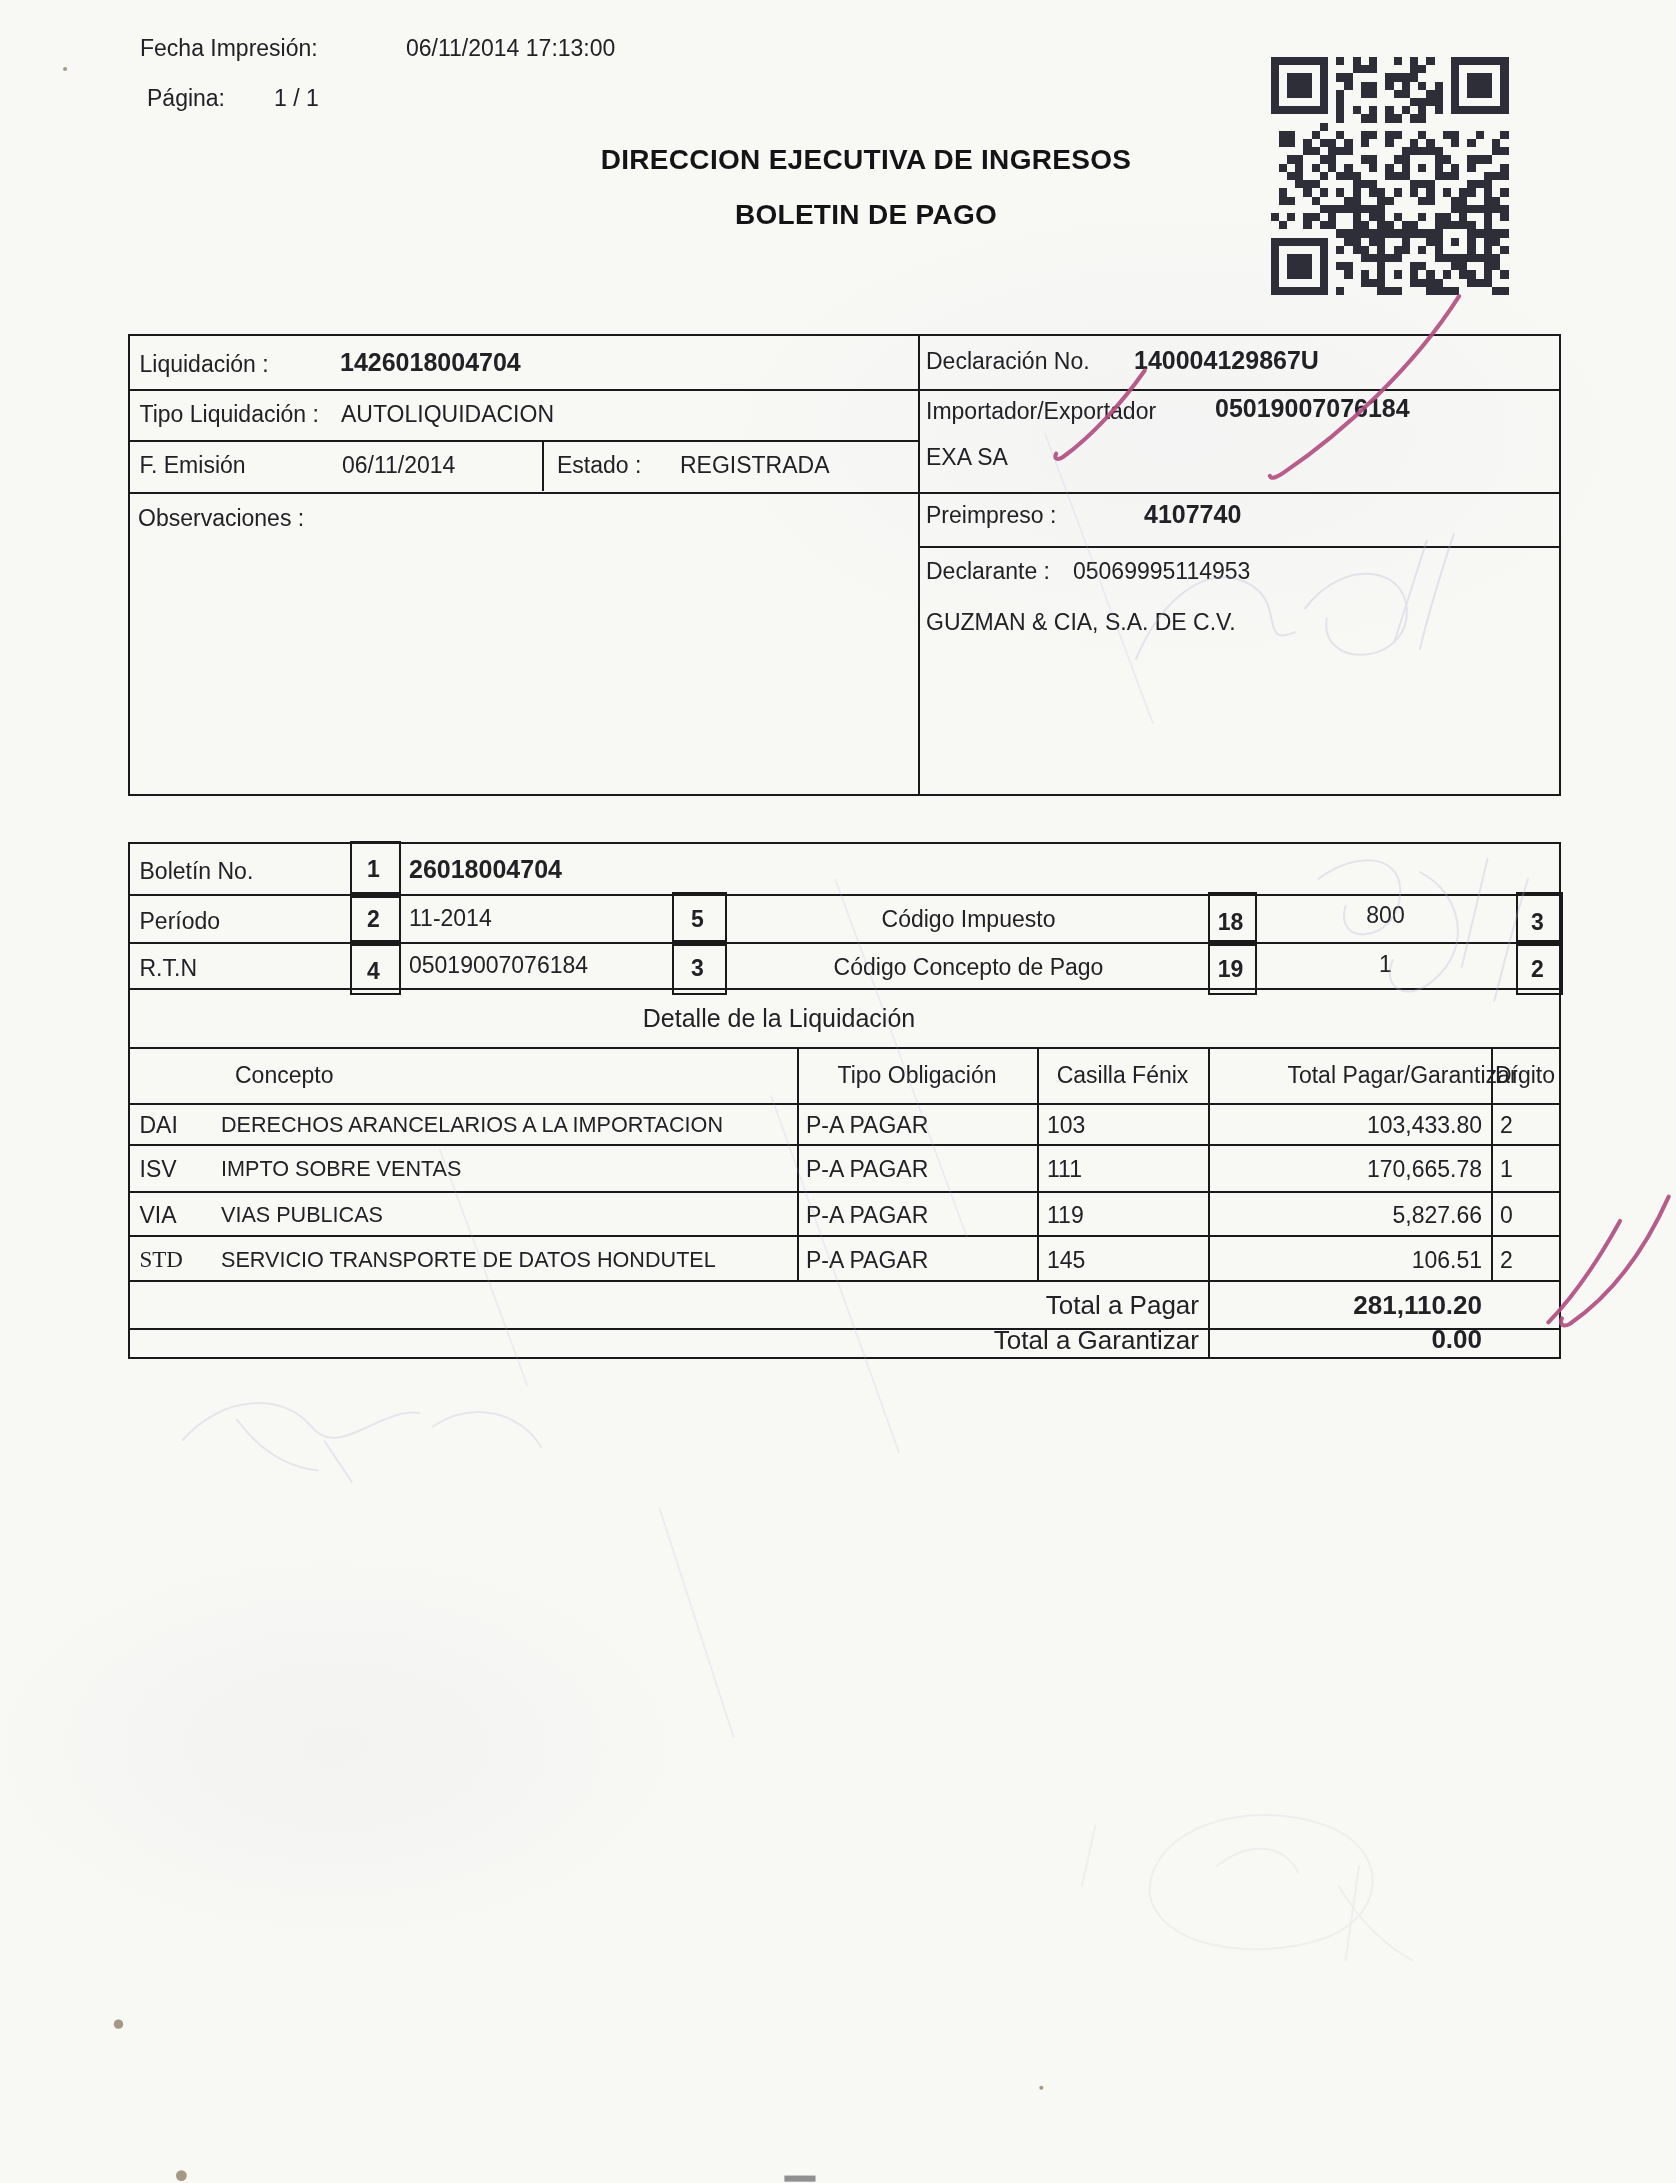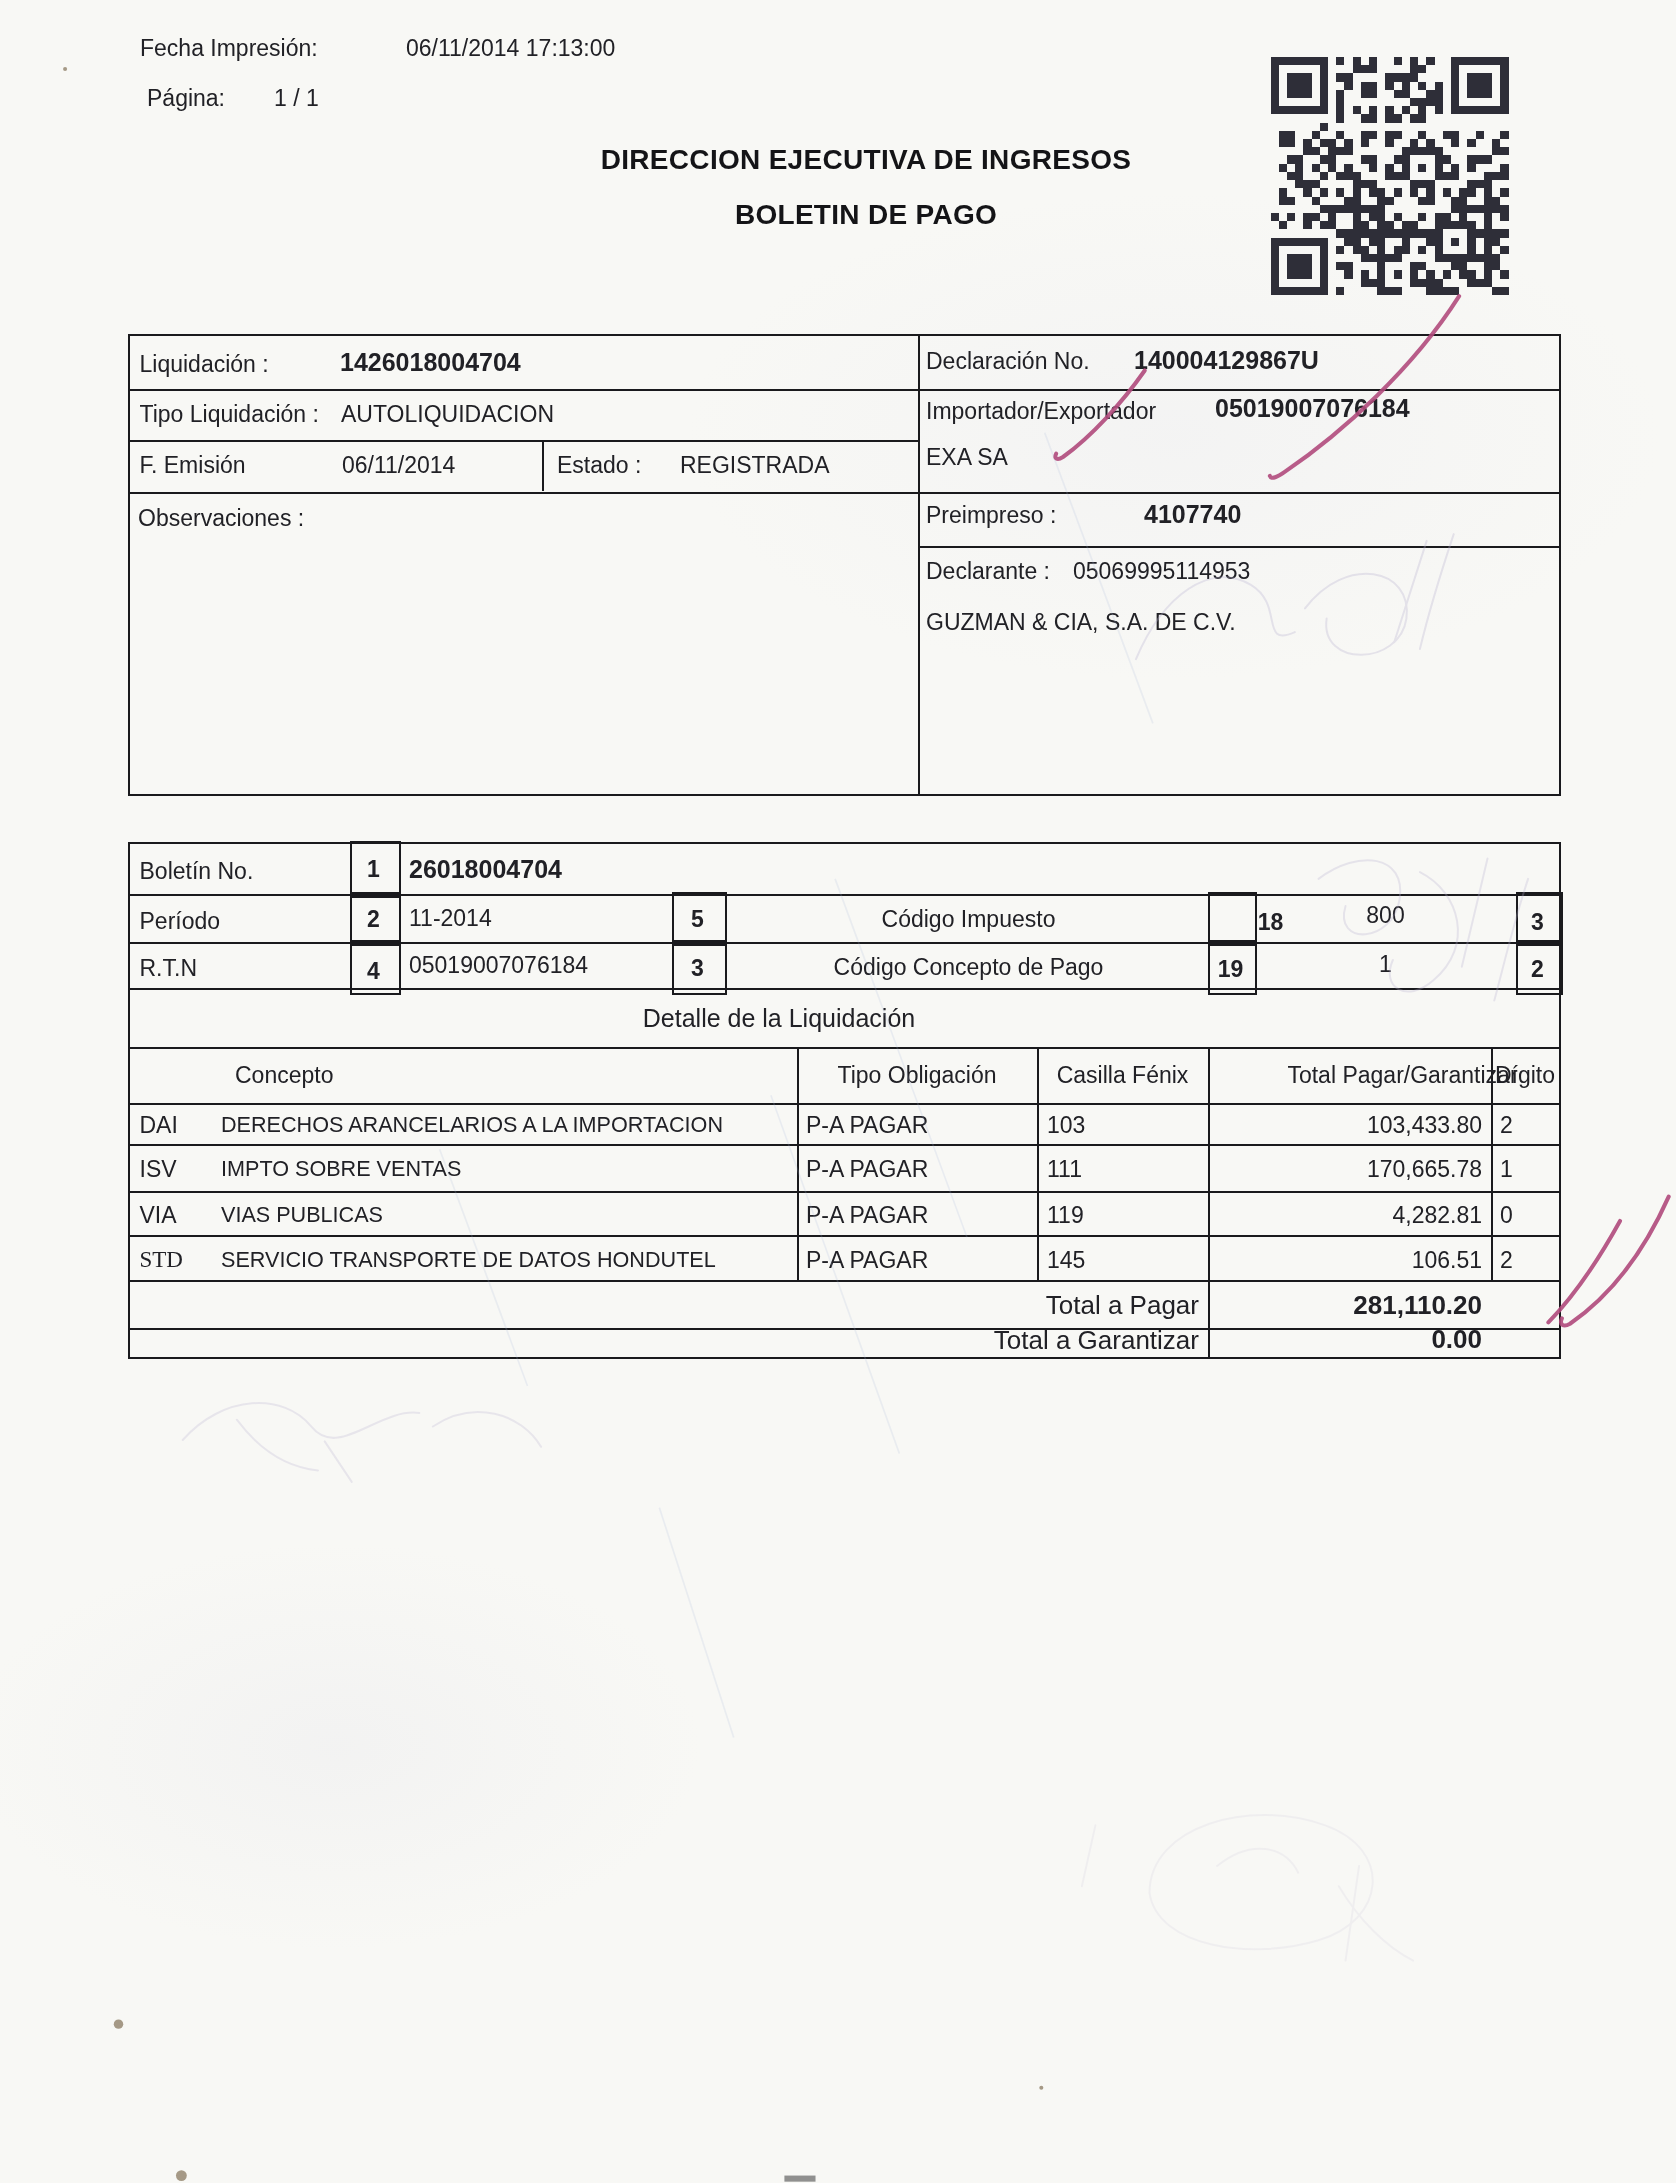--- a/index.html
+++ b/index.html
@@ -524,21 +524,21 @@
 
     <div class="abs t" style="left:9.5px;top:13.5px;">Boletín No.</div>
     <div class="abs t b ctr" style="left:220px;top:12px;width:47px;">1</div>
     <div class="abs t b big" style="left:279px;top:10.8px;">26018004704</div>
 
     <div class="abs t" style="left:9.5px;top:64px;">Período</div>
     <div class="abs t b ctr" style="left:220px;top:62px;width:47px;">2</div>
     <div class="abs t" style="left:279px;top:61px;">11-2014</div>
     <div class="abs t b ctr" style="left:542px;top:62px;width:51px;">5</div>
     <div class="abs t ctr" style="left:597px;top:62px;width:483px;">Código Impuesto</div>
-    <div class="abs t b ctr" style="left:1118px;top:65px;width:45px;">18</div>
+    <div class="abs t b ctr" style="left:1078px;top:65px;width:45px;">18</div>
     <div class="abs t ctr" style="left:1125px;top:58px;width:261px;">800</div>
     <div class="abs t b ctr" style="left:1386px;top:65px;width:43px;">3</div>
 
     <div class="abs t" style="left:9.5px;top:111px;">R.T.N</div>
     <div class="abs t b ctr" style="left:220px;top:114px;width:47px;">4</div>
     <div class="abs t" style="left:279px;top:108px;">05019007076184</div>
     <div class="abs t b ctr" style="left:542px;top:111px;width:51px;">3</div>
     <div class="abs t ctr" style="left:597px;top:110px;width:483px;">Código Concepto de Pago</div>
     <div class="abs t b ctr" style="left:1078px;top:112px;width:45px;">19</div>
     <div class="abs t ctr" style="left:1125px;top:107px;width:261px;">1</div>
@@ -568,21 +568,21 @@
       <div class="abs t" style="left:917px;top:312px;">111</div>
       <div class="abs t rt" style="left:1109px;top:312px;width:243px;">170,665.78</div>
       <div class="abs t" style="left:1370px;top:312px;">1</div>
     </div>
 
     <div>
       <div class="abs t" style="left:9.5px;top:358px;">VIA</div>
       <div class="abs t" style="left:91px;top:358px;font-size:21.6px;">VIAS PUBLICAS</div>
       <div class="abs t" style="left:676px;top:358px;">P-A PAGAR</div>
       <div class="abs t" style="left:917px;top:358px;">119</div>
-      <div class="abs t rt" style="left:1109px;top:358px;width:243px;">4,282.81</div>
+      <div class="abs t rt" style="left:1109px;top:358px;width:243px;">5,827.66</div>
       <div class="abs t" style="left:1370px;top:358px;">0</div>
     </div>
 
     <div>
       <div class="abs t" style="left:9.5px;top:403px;font-family:Liberation Serif, serif;">STD</div>
       <div class="abs t" style="left:91px;top:403px;font-size:21.6px;text-align:right;">SERVICIO TRANSPORTE DE DATOS HONDUTEL</div>
       <div class="abs t" style="left:676px;top:403px;">P-A PAGAR</div>
       <div class="abs t" style="left:917px;top:403px;">145</div>
       <div class="abs t rt" style="left:1109px;top:403px;width:243px;">106.51</div>
       <div class="abs t" style="left:1370px;top:403px;">2</div>

